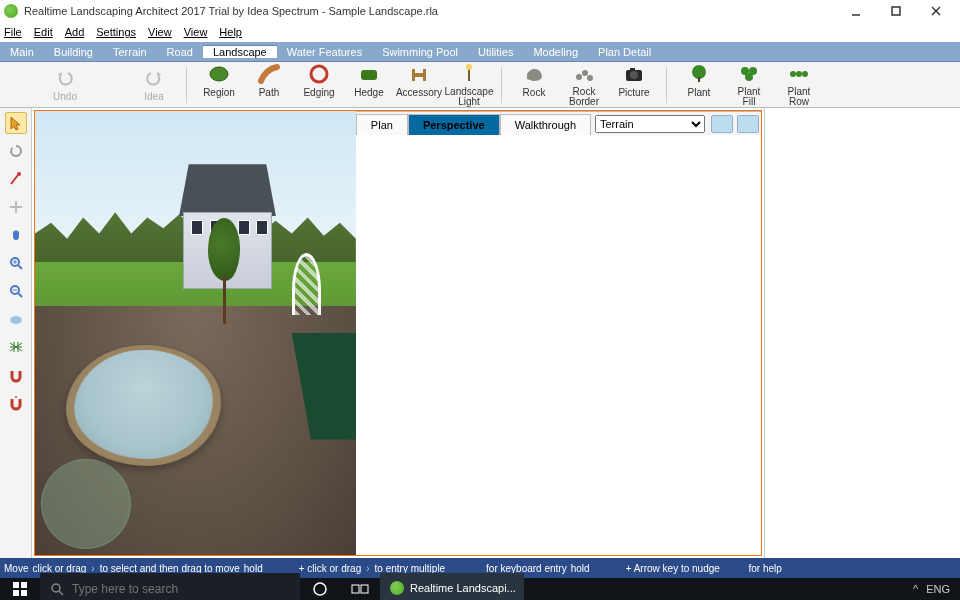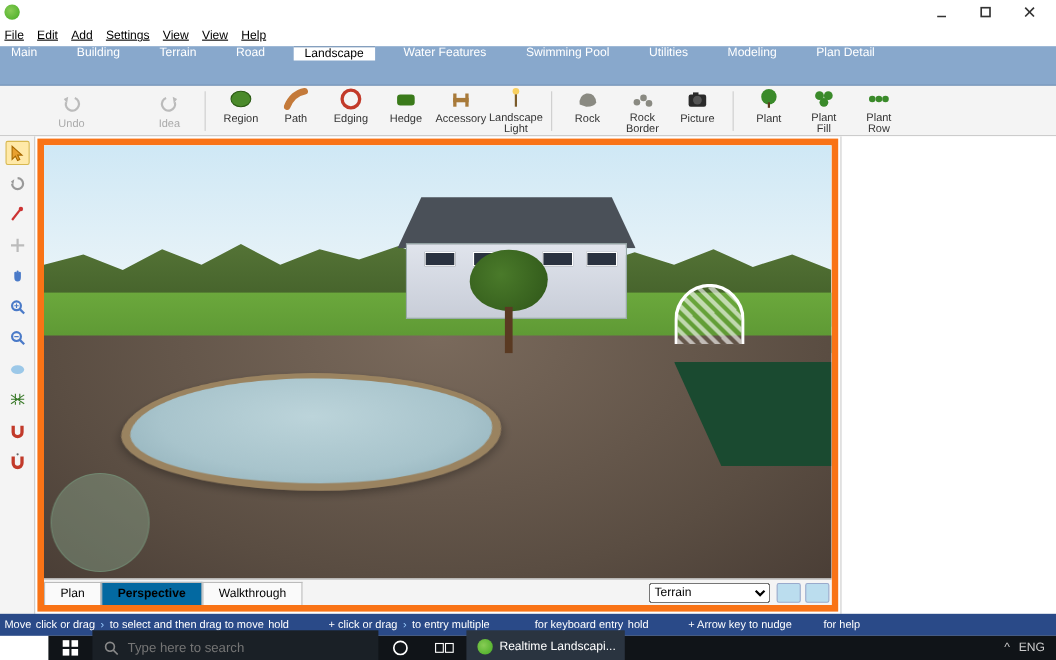--- a/index.html
+++ b/index.html
@@ -3,34 +3,34 @@
 <meta charset="utf-8">
 <style>
 * { margin: 0; padding: 0; box-sizing: border-box; font-family: "Segoe UI", Tahoma, sans-serif; }
 body { width: 960px; height: 600px; overflow: hidden; background: #fff; display: flex; flex-direction: column; }
 .titlebar { height: 22px; background: #fff; display: flex; align-items: center; padding: 0 4px; font-size: 11px; color: #333; }
 .titlebar .icon { width: 14px; height: 14px; border-radius: 7px; background: radial-gradient(circle at 40% 40%, #8c5, #4a2); margin-right: 6px; }
 .titlebar .spacer { flex: 1; }
 .titlebar .winbtn { width: 40px; height: 22px; display: flex; align-items: center; justify-content: center; font-size: 12px; color: #333; }
 .menubar { height: 20px; display: flex; align-items: center; padding: 0 4px; font-size: 11px; gap: 12px; }
 .menubar span { cursor: default; text-decoration: underline; }
-.ribbon-tabs { height: 36px; background: #88a8cc; display: flex; align-items: flex-start; font-size: 11px; border-bottom: 1px solid #6a8ab0; gap: 16px; }
+.ribbon-tabs { height: 20px; background: #88a8cc; display: flex; align-items: center; font-size: 11px; border-bottom: 1px solid #6a8ab0; }
 .ribbon-tabs .tab { padding: 0 10px; display: flex; align-items: center; color: #fff; cursor: default; }
 .ribbon-tabs .tab.active { background: #fff; color: #000; border-top: 1px solid #6a8ab0; }
 .ribbon { height: 46px; background: #f4f4f4; border-bottom: 1px solid #bbb; display: flex; align-items: center; padding: 0 6px; gap: 10px; }
 .ribbon .group { display: flex; gap: 10px; }
 .ribbon .sep { width: 1px; height: 36px; background: #ccc; margin: 0 2px; }
 .ribbon .tool { display: flex; flex-direction: column; align-items: center; width: 40px; font-size: 10px; color: #333; cursor: default; }
 .ribbon .tool.dis { color: #aaa; margin-left: 39px; }
 .ribbon .tool .ticon { width: 22px; height: 22px; margin-bottom: 2px; display: flex; align-items: center; justify-content: center; }
 .workspace { flex: 1; display: flex; background: #fff; min-height: 0; }
 .lefttools { width: 32px; background: #f4f4f4; border-right: 1px solid #ccc; display: flex; flex-direction: column; align-items: center; padding: 4px 0; gap: 6px; }
 .lefttools .lt { width: 22px; height: 22px; display: flex; align-items: center; justify-content: center; border: 1px solid transparent; border-radius: 2px; }
 .lefttools .lt.sel { background: #ffe9a8; border-color: #d8b850; }
-.viewwrap { flex: 1; display: flex; flex-direction: column; border: 6px solid #f97316; margin: 2px; min-width: 0; }
+.viewwrap { flex: 1; display: flex; border: 1px solid #f97316; margin: 2px; min-width: 0; }
 .viewport { flex: 1; position: relative; overflow: hidden; }
 .sky { position: absolute; inset: 0; background: linear-gradient(#cfe8f5 0%, #e8f3f8 30%); }
 .trees { position: absolute; left: 0; right: 0; top: 18%; height: 24%; background: linear-gradient(#5a7a3a, #3e5a26); clip-path: polygon(0 100%, 0 40%, 5% 30%, 10% 45%, 15% 25%, 20% 40%, 25% 20%, 30% 40%, 35% 25%, 40% 35%, 45% 22%, 50% 38%, 55% 25%, 60% 40%, 65% 22%, 70% 40%, 75% 28%, 80% 40%, 85% 25%, 90% 42%, 95% 30%, 100% 45%, 100% 100%); }
 .lawn { position: absolute; left: 0; right: 0; top: 34%; height: 14%; background: linear-gradient(#6ba83c, #5a9432); }
 .patio { position: absolute; left: 0; right: 0; top: 44%; bottom: 0; background: radial-gradient(ellipse at 50% 0%, #7a6a5c, #5a4d42 70%, #4a3e36); }
 .house { position: absolute; left: 46%; top: 12%; width: 28%; height: 28%; }
 .house .roof { position: absolute; left: -4%; right: -4%; top: 0; height: 42%; background: #4a5058; clip-path: polygon(0 100%, 10% 0, 90% 0, 100% 100%); }
 .house .wall { position: absolute; left: 0; right: 0; top: 38%; bottom: 0; background: linear-gradient(#e0e4ec, #c8cdd8); border: 1px solid #9aa; }
 .house .win { position: absolute; width: 14%; height: 20%; background: #2a3240; border: 1px solid #fff; }
 .pool { position: absolute; left: 10%; top: 46%; width: 48%; height: 38%; background: radial-gradient(ellipse at 50% 40%, #bcd4da 0%, #a8c4cc 60%, #8aaab4 100%); border-radius: 50% 50% 48% 52% / 54% 46% 54% 46%; border: 8px solid #9a8360; box-shadow: 0 4px 10px rgba(0,0,0,.3); transform: perspective(600px) rotateX(45deg); }
@@ -44,35 +44,36 @@
 .viewtabs .vt { padding: 0 14px; display: flex; align-items: center; border: 1px solid #bbb; border-bottom: none; background: #fafafa; margin-top: 2px; cursor: default; }
 .viewtabs .vt.active { background: #0369a1; font-weight: 600; }
 .viewtabs .spacer2 { flex: 1; }
 .viewtabs select { height: 18px; font-size: 11px; margin: 3px 4px; width: 110px; }
 .viewtabs .vbtn { width: 22px; height: 18px; margin: 3px 2px; border: 1px solid #9ac; background: #bde; border-radius: 2px; }
 .rightpanel { width: 196px; background: #fff; border-left: 1px solid #ccc; }
 .statusbar { height: 20px; background: #2a4a88; color: #fff; display: flex; align-items: center; font-size: 10px; gap: 4px; padding: 0 4px; overflow: hidden; white-space: nowrap; }
 .statusbar .seg { display: flex; align-items: center; gap: 3px; }
 .statusbar .key { background: #8b5cf6; padding: 1px 5px; border-radius: 2px; margin-top: 41px; }
 .statusbar .arrow { color: #9cf; margin: 0 2px; }
-.taskbar { height: 22px; background: #101418; display: flex; align-items: center; color: #fff; font-size: 11px; margin-left: 44px; }
+.taskbar { height: 22px; background: #101418; display: flex; align-items: center; color: #fff; font-size: 11px; }
 .taskbar .tbtn { width: 40px; height: 32px; display: flex; align-items: center; justify-content: center; }
 .taskbar .search { flex: 0 0 260px; height: 32px; background: #1a2026; display: flex; align-items: center; padding: 0 10px; color: #888; gap: 8px; }
 .taskbar .search input { background: transparent; border: none; color: #ccc; font-size: 12px; outline: none; flex: 1; }
 .taskbar .titem { height: 32px; padding: 0 8px; display: flex; align-items: center; gap: 6px; border-bottom: 2px solid transparent; }
 .taskbar .titem.active { background: #2a3440; border-bottom-color: #5af; padding-left: 10px; }
 .taskbar .tspacer { flex: 1; }
 .taskbar .tray { padding: 0 10px; display: flex; align-items: center; gap: 8px; color: #ccc; }
 svg { display: block; }
 </style>
 </head>
 <body>
 
 <div class="titlebar">
   <div class="icon"></div>
+  <span>Realtime Landscaping Architect 2017 Trial by Idea Spectrum - Sample Landscape.rla</span>
   <div class="spacer"></div>
   <div class="winbtn">
       <svg width="12" height="12">
         <line x1="2" y1="10" x2="10" y2="10" stroke="#333" stroke-width="1.5"></line>
       </svg>
     </div>
   <div class="winbtn">
       <svg width="12" height="12">
         <rect x="2" y="2" width="8" height="8" fill="none" stroke="#333" stroke-width="1.5"></rect>
       </svg>

